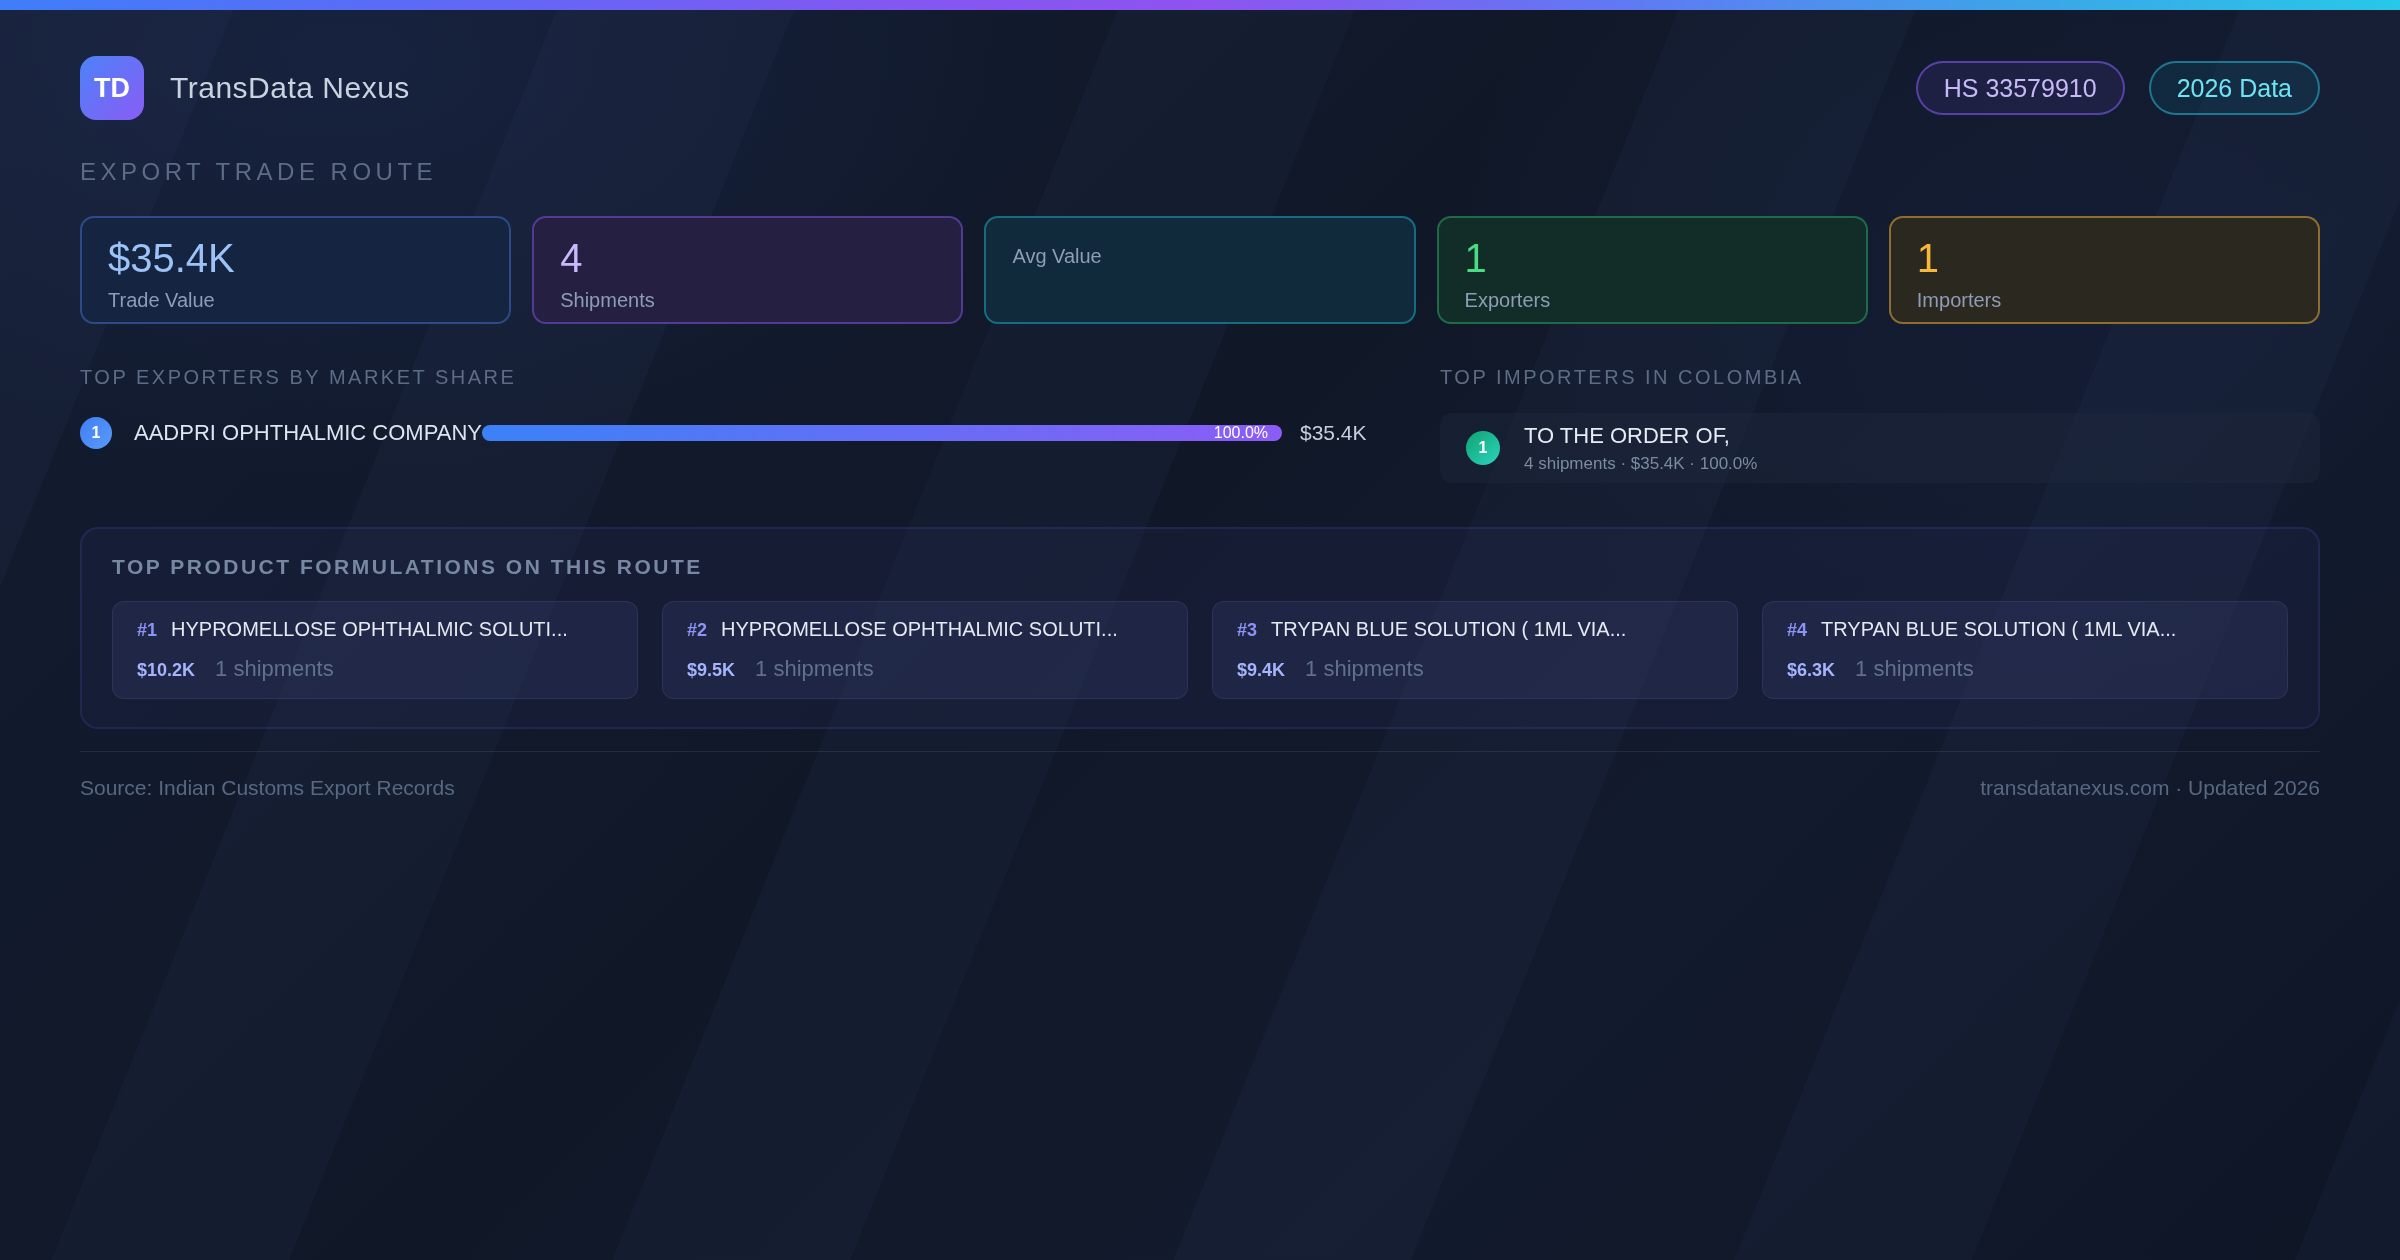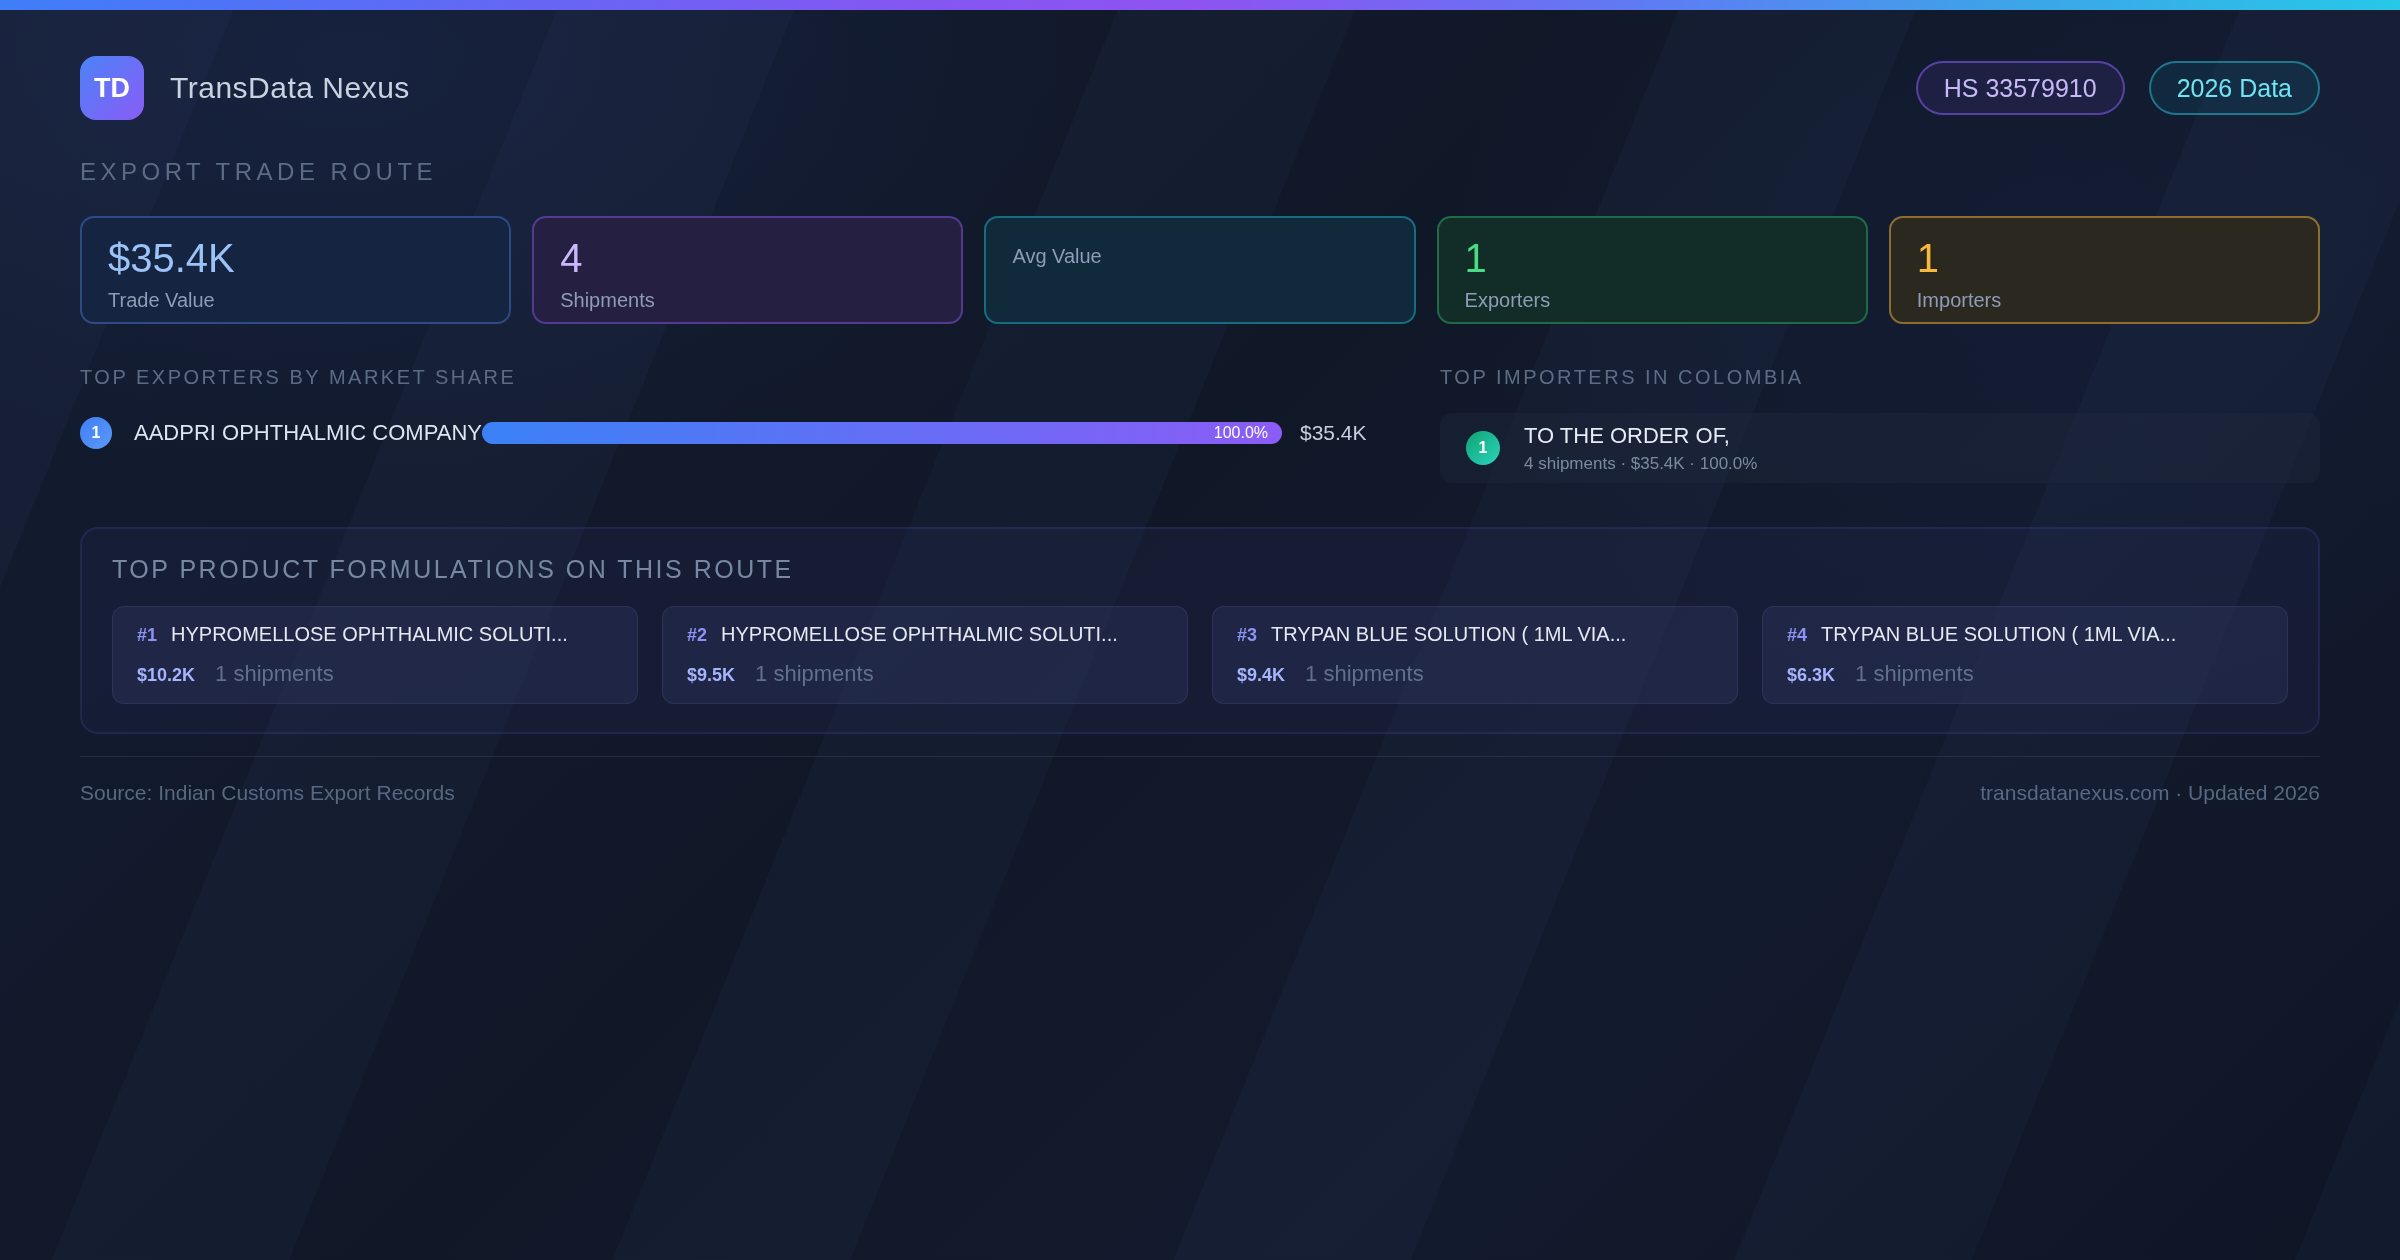--- a/index.html
+++ b/index.html
@@ -49,38 +49,38 @@
   .columns{display:flex;margin-top:42px;gap:56px;}
   .col-exporters{flex:1;min-width:0;}
   .col-importers{flex:0 0 880px;}
   .section-heading{font-size:20px;letter-spacing:2.5px;color:#5d6c85;font-weight:500;}
 
   .exporter-row{display:flex;align-items:center;margin-top:28px;}
   .rank-badge{width:32px;height:32px;border-radius:50%;flex:0 0 32px;
     background:linear-gradient(135deg,#3f7ef5,#5b9af8);color:#fff;font-size:16px;font-weight:700;
     display:flex;align-items:center;justify-content:center;}
   .exporter-name{font-size:22px;color:#dde5f0;margin-left:22px;flex:0 0 348px;white-space:nowrap;overflow:hidden;}
-  .bar-track{flex:1;height:22px;border-radius:11px;background:rgba(148,163,184,0.08);position:relative;}
+  .bar-track{flex:1;height:16px;border-radius:11px;background:rgba(148,163,184,0.08);position:relative;}
   .bar-fill{height:100%;border-radius:11px;background:linear-gradient(90deg,#3b82f6,#8b5cf6);
     display:flex;align-items:center;justify-content:flex-end;padding-right:14px;box-sizing:border-box;}
   .bar-pct{font-size:16px;color:#ffffff;}
   .exporter-value{font-size:21px;color:#c6d0de;margin-left:18px;min-width:84px;}
 
   .importer-card{margin-top:24px;background:rgba(30,41,59,0.45);border-radius:12px;padding:14px 26px;
     display:flex;align-items:center;gap:24px;height:70px;box-sizing:border-box;}
   .importer-badge{width:34px;height:34px;border-radius:50%;flex:0 0 34px;
     background:linear-gradient(135deg,#0ea371,#2dd4bf);color:#fff;font-size:16px;font-weight:700;
     display:flex;align-items:center;justify-content:center;}
   .importer-name{font-size:22px;color:#e6ecf5;}
   .importer-detail{font-size:17px;color:#7b8aa1;margin-top:5px;}
 
   
   .products-panel{margin-top:44px;background:rgba(56,58,120,0.12);border:2px solid rgba(99,102,241,0.14);
     border-radius:18px;padding:26px 30px 28px;box-sizing:border-box;}
-  .products-heading{font-size:25px;letter-spacing:2.5px;color:#7888a2;font-weight:400;}
+  .products-heading{font-size:21px;letter-spacing:2.5px;color:#7888a2;font-weight:700;}
   .products-grid{display:grid;grid-template-columns:repeat(4,1fr);gap:24px;margin-top:22px;}
   .product-card{background:rgba(44,50,90,0.45);border:1px solid rgba(125,135,200,0.14);border-radius:12px;
     padding:16px 24px;min-width:0;}
   .product-top{display:flex;gap:14px;align-items:baseline;white-space:nowrap;overflow:hidden;}
   .product-rank{color:#8d93f5;font-size:18px;font-weight:700;flex:0 0 auto;}
   .product-name{color:#e4e9f2;font-size:20px;overflow:hidden;}
   .product-bottom{margin-top:15px;display:flex;gap:20px;align-items:baseline;}
   .product-value{color:#a5b4fc;font-size:18px;font-weight:700;}
   .product-ship{color:#61718a;font-size:22px;}
 

